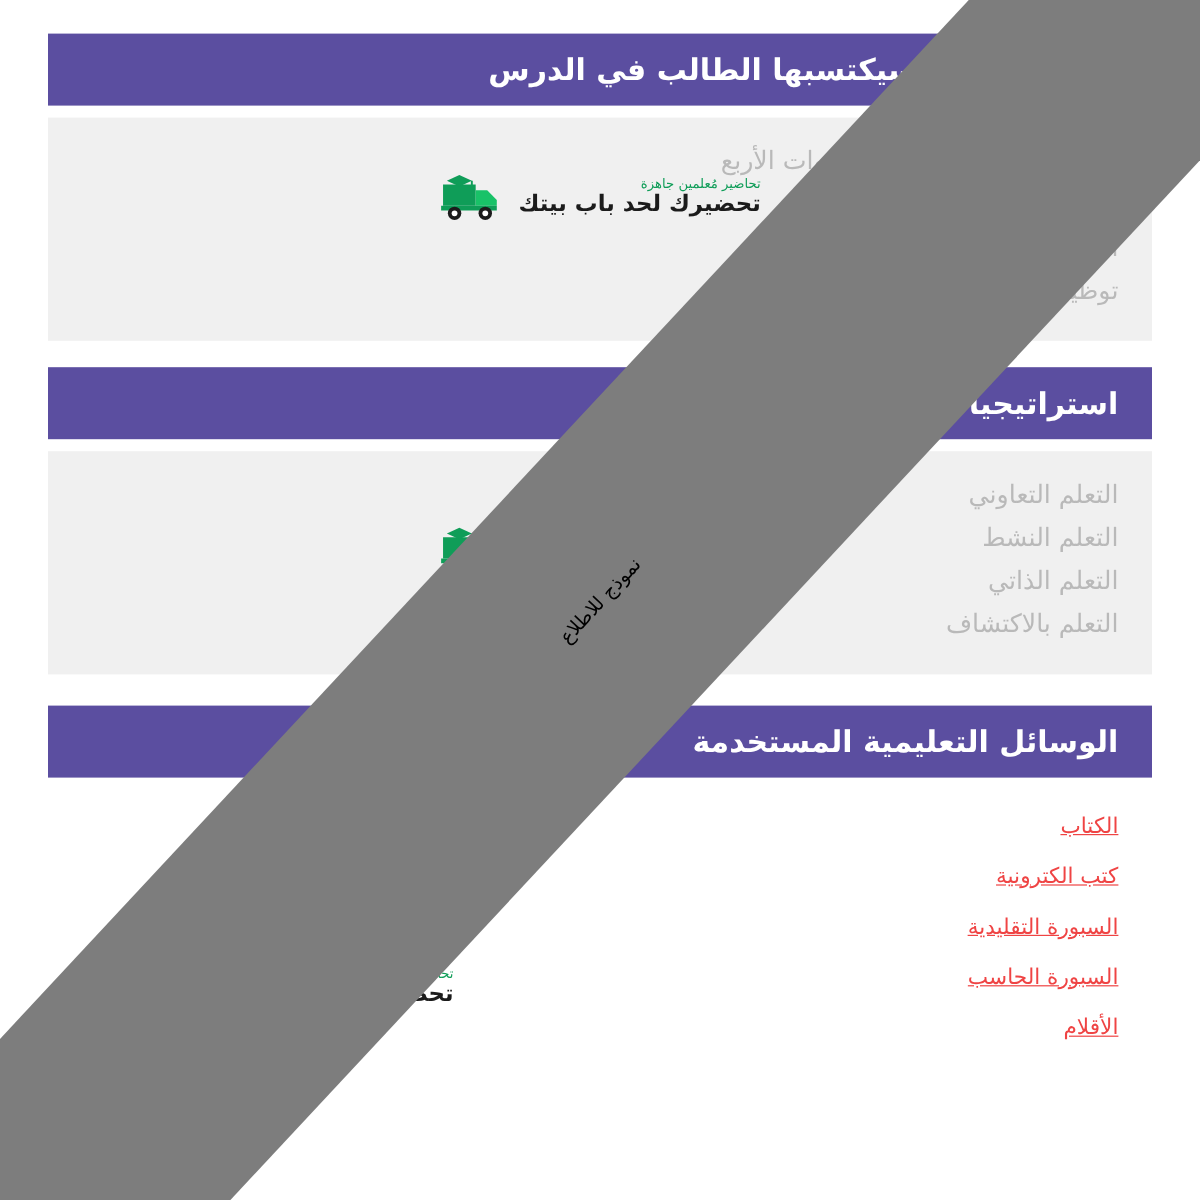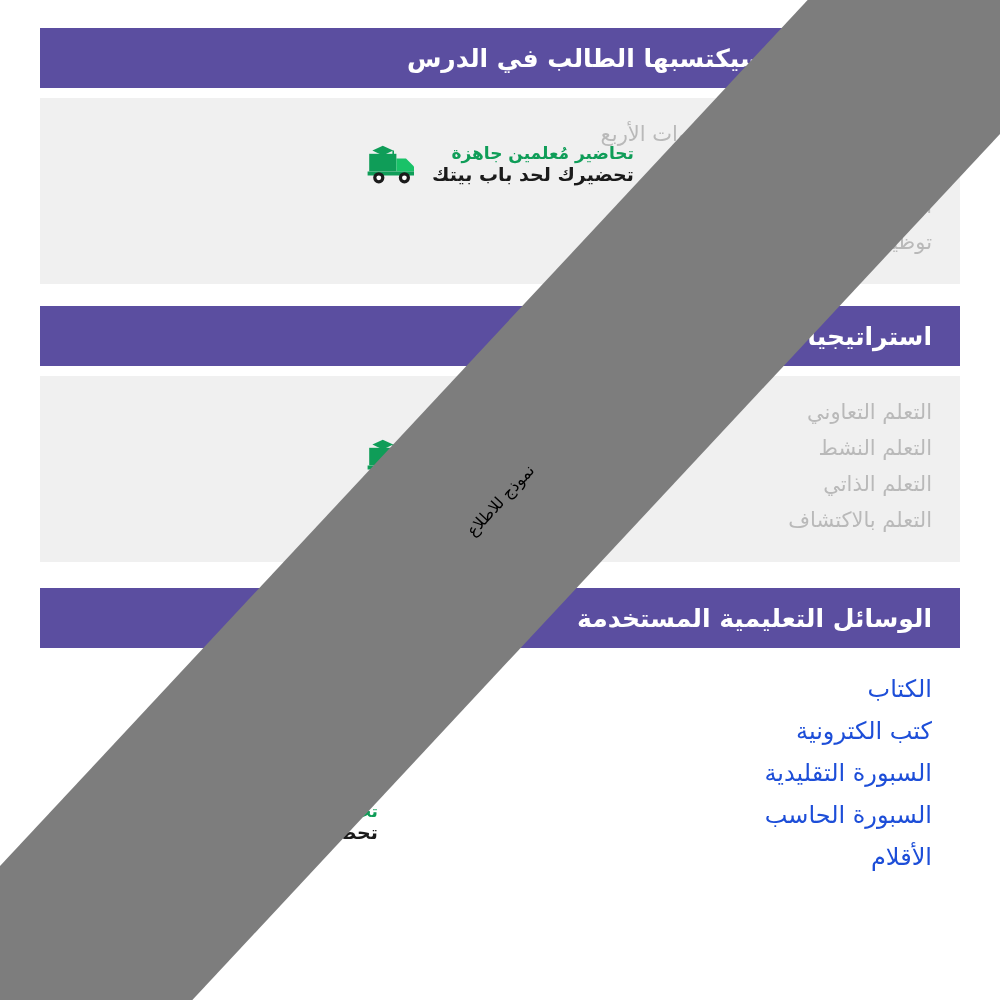--- a/index.html
+++ b/index.html
@@ -75,45 +75,46 @@
     position: absolute;
     top: 668px;
     left: 40px;
     right: 40px;
     list-style: none;
     margin: 0;
     padding: 0 28px;
     box-sizing: border-box;
   }
   #list-materials li {
-    color: #1d4ed8;
-    font-size: 24px;
+    color: #ef4444;
+    font-size: 18px;
     line-height: 42px;
     white-space: nowrap;
+    text-decoration: underline;
   }
 
   
   .logo {
     position: absolute;
     display: flex;
     flex-direction: row-reverse;
     align-items: center;
     gap: 10px;
     direction: rtl;
   }
   .logo .logo-text {
     display: flex;
     flex-direction: column;
     align-items: flex-start;
     line-height: 1.15;
   }
   .logo .logo-line1 {
     color: #0f9d58;
-    font-size: 17px;
-    font-weight: bold;
+    font-size: 11px;
+    font-weight: normal;
     white-space: nowrap;
   }
   .logo .logo-line2 {
     color: #1b1b1b;
     font-size: 19px;
     font-weight: bold;
     white-space: nowrap;
   }
   .logo .truck {
     width: 56px;

